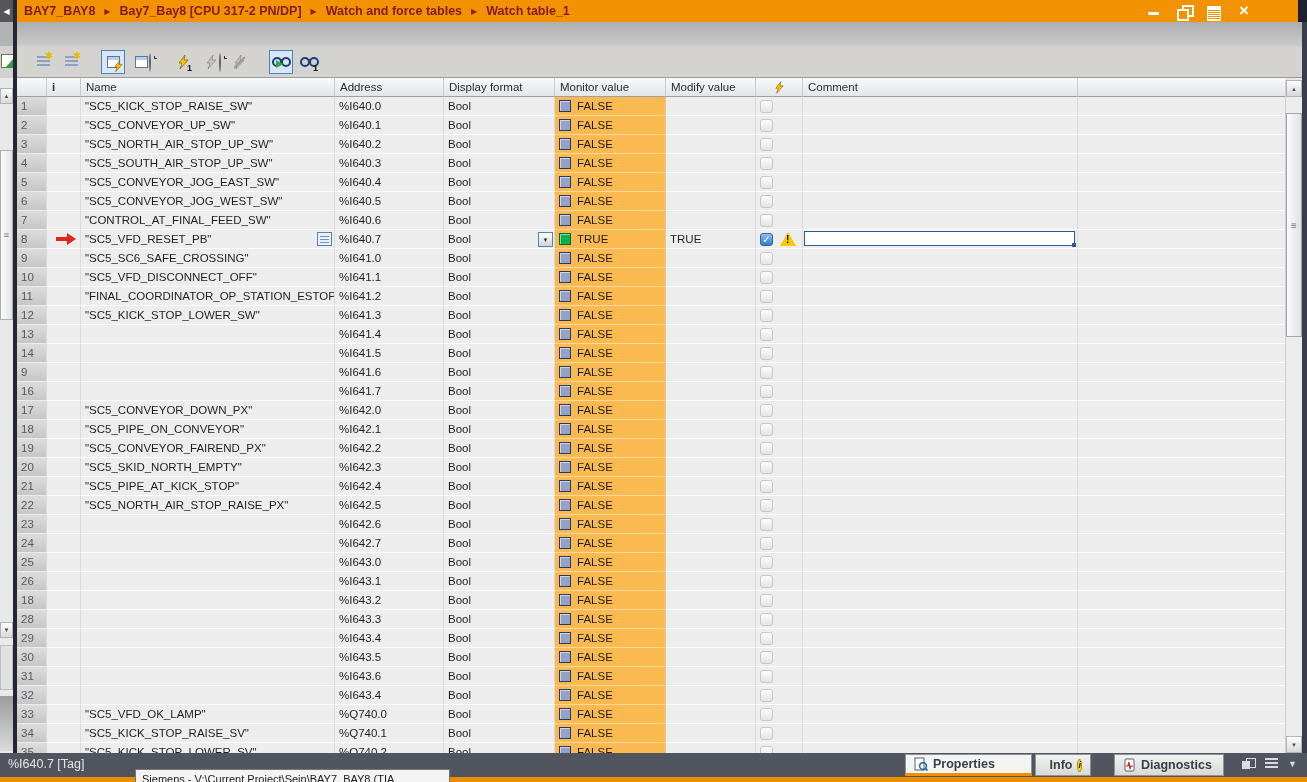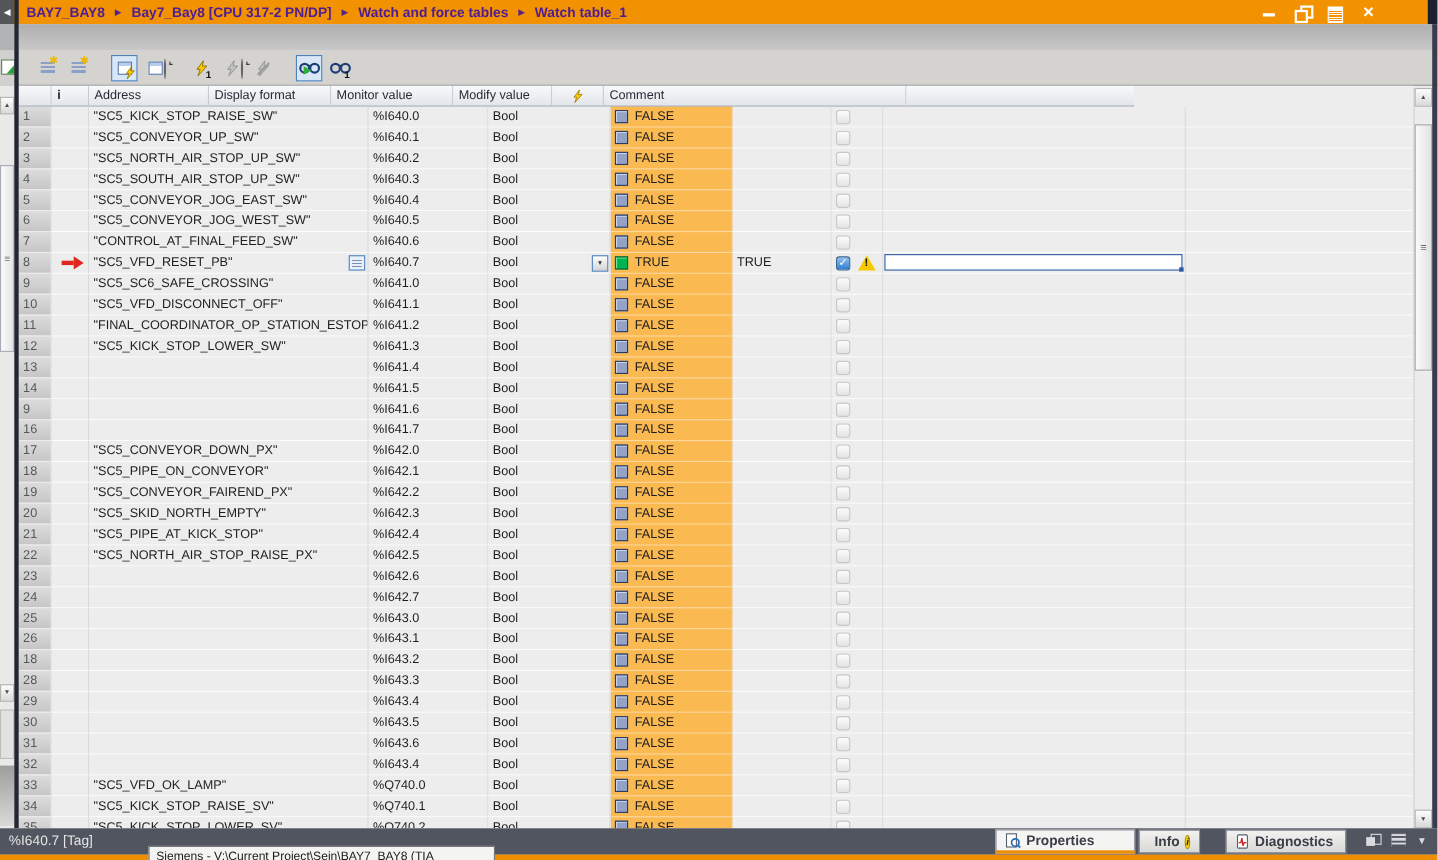--- a/index.html
+++ b/index.html
@@ -4,21 +4,21 @@
 <style>
   html,body{margin:0;padding:0;}
   body{font-family:"Liberation Sans","DejaVu Sans",sans-serif;}
   #app{position:relative;width:1307px;height:782px;overflow:hidden;background:#e9e9e9;}
 
   
   #titlebar{position:absolute;left:0;top:0;width:1307px;height:22px;background:#f39200;}
   #back-btn{position:absolute;left:0;top:0;width:13px;height:22px;background:#55565a;color:#fff;
     font-size:8px;display:flex;align-items:center;justify-content:center;cursor:pointer;}
   #crumbs{position:absolute;left:24px;top:0;height:22px;display:flex;align-items:center;gap:9px;
-    color:#4c1d95;font-size:12.5px;font-weight:bold;white-space:nowrap;}
+    color:#7f1d1d;font-size:12.5px;font-weight:bold;white-space:nowrap;}
   .crumb-sep{font-size:8px;opacity:.95;}
   #winbtns{position:absolute;right:55px;top:0;height:22px;display:flex;align-items:center;gap:14px;}
   .wb{width:16px;height:14px;position:relative;cursor:pointer;}
   #wb-min div{position:absolute;left:2px;top:8px;width:11px;height:3px;background:#fff;}
   #wb-restore div.b{position:absolute;left:1px;top:5px;width:8px;height:8px;border:2px solid #fff;background:#f39200;}
   #wb-restore div.a{position:absolute;left:6px;top:1px;width:8px;height:8px;border:2px solid #fff;}
   #wb-max div{position:absolute;left:1px;top:2px;width:12px;height:10px;border:1px solid #fff;border-top:4px solid #fff;
     background:repeating-linear-gradient(#f39200 0 1px,#fff 1px 2px);}
   #wb-close{color:#fff;font-size:17px;font-weight:bold;line-height:14px;text-align:center;}
   #title-cap{position:absolute;right:0;top:0;width:9px;height:22px;background:#1c2030;}
@@ -237,20 +237,21 @@
       <span class="sub1">1</span>
     </div>
   </div>
 
   <div id="tablewrap">
     <div id="thead">
       <div class="h w-num"></div>
       <div class="h w-i" style="font-weight:bold;">
           <span>i</span>
         </div>
+      <div class="h w-name">Name</div>
       <div class="h w-addr">Address</div>
       <div class="h w-fmt">Display format</div>
       <div class="h w-mon">Monitor value</div>
       <div class="h w-mod">Modify value</div>
       <div class="h w-bolt" style="justify-content:center;">
         <svg class="bolt-svg" width="9" height="13" viewBox="0 0 11 14">
             <polygon points="7,0 1,8 4,8 2,14 10,5 6,5" fill="#fec700" stroke="#8a6a00" stroke-width="0.8"></polygon>
           </svg>
       </div>
       <div class="h w-cmt">Comment</div>

